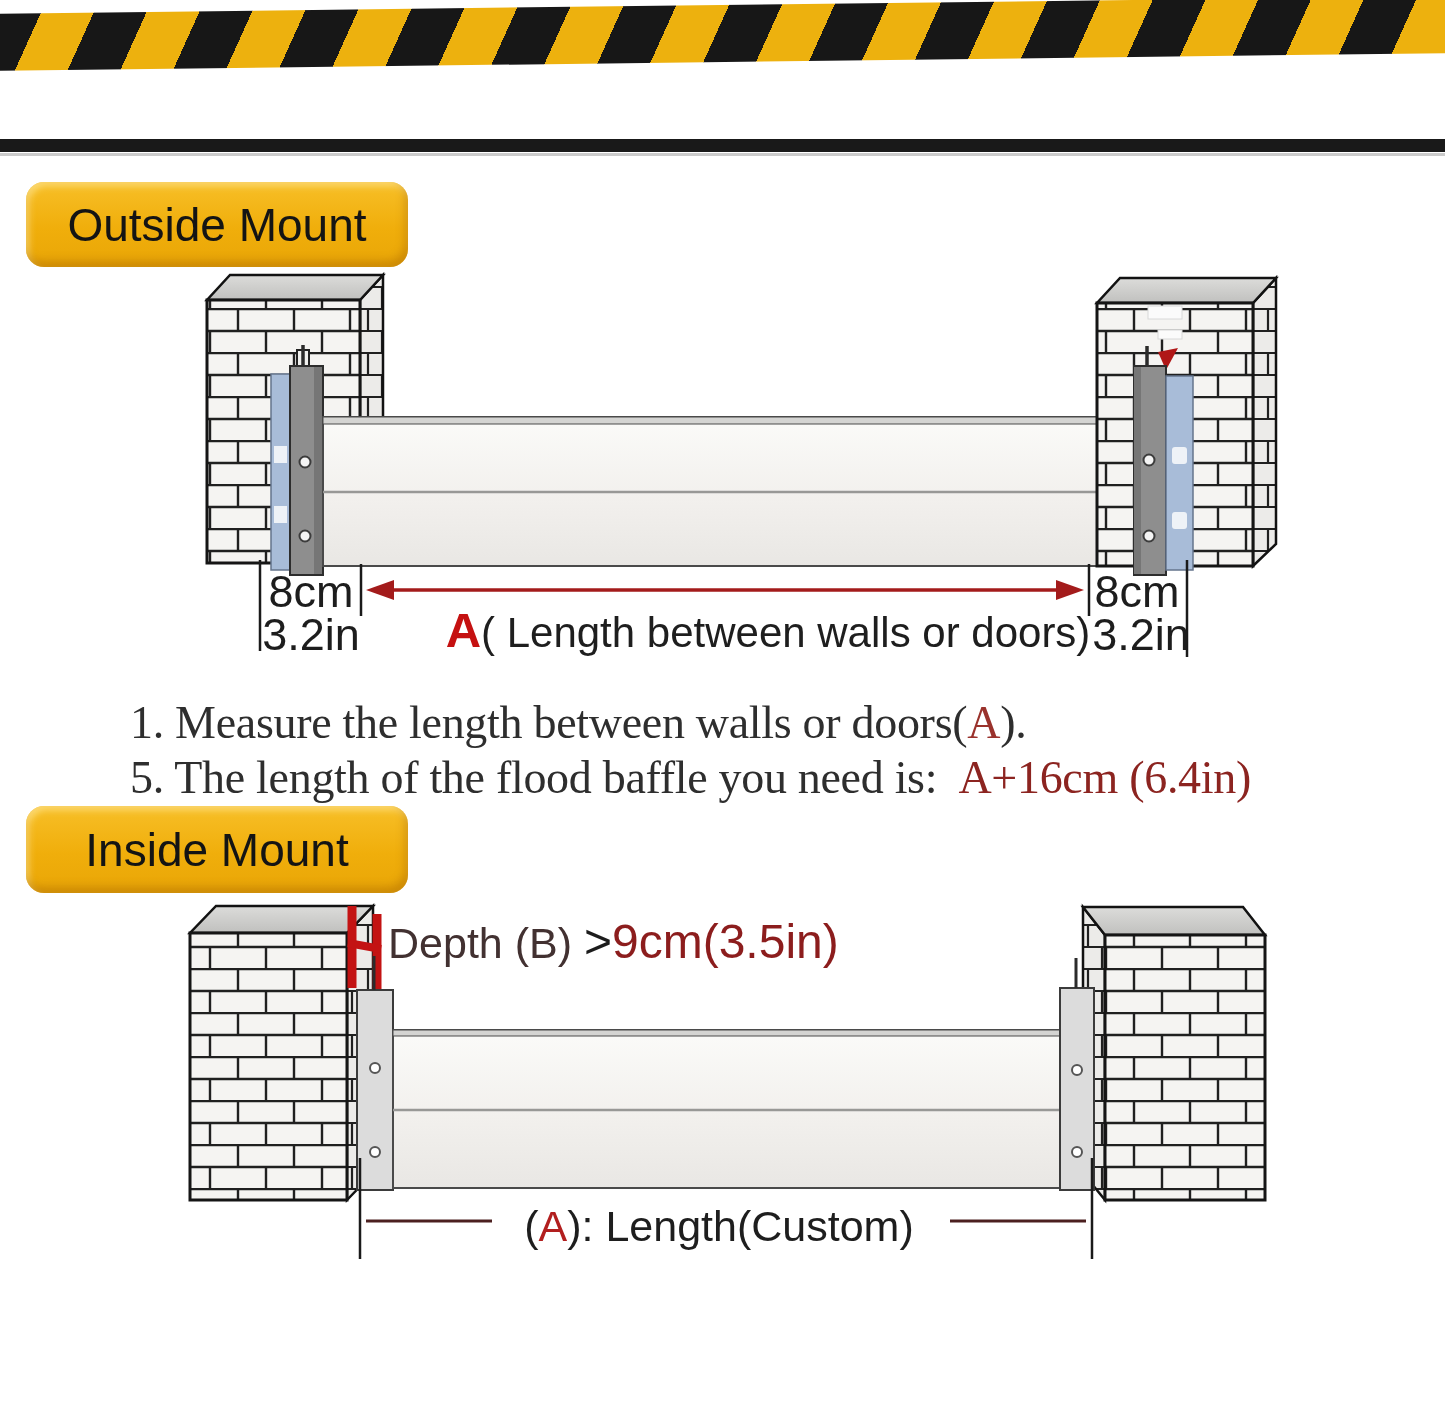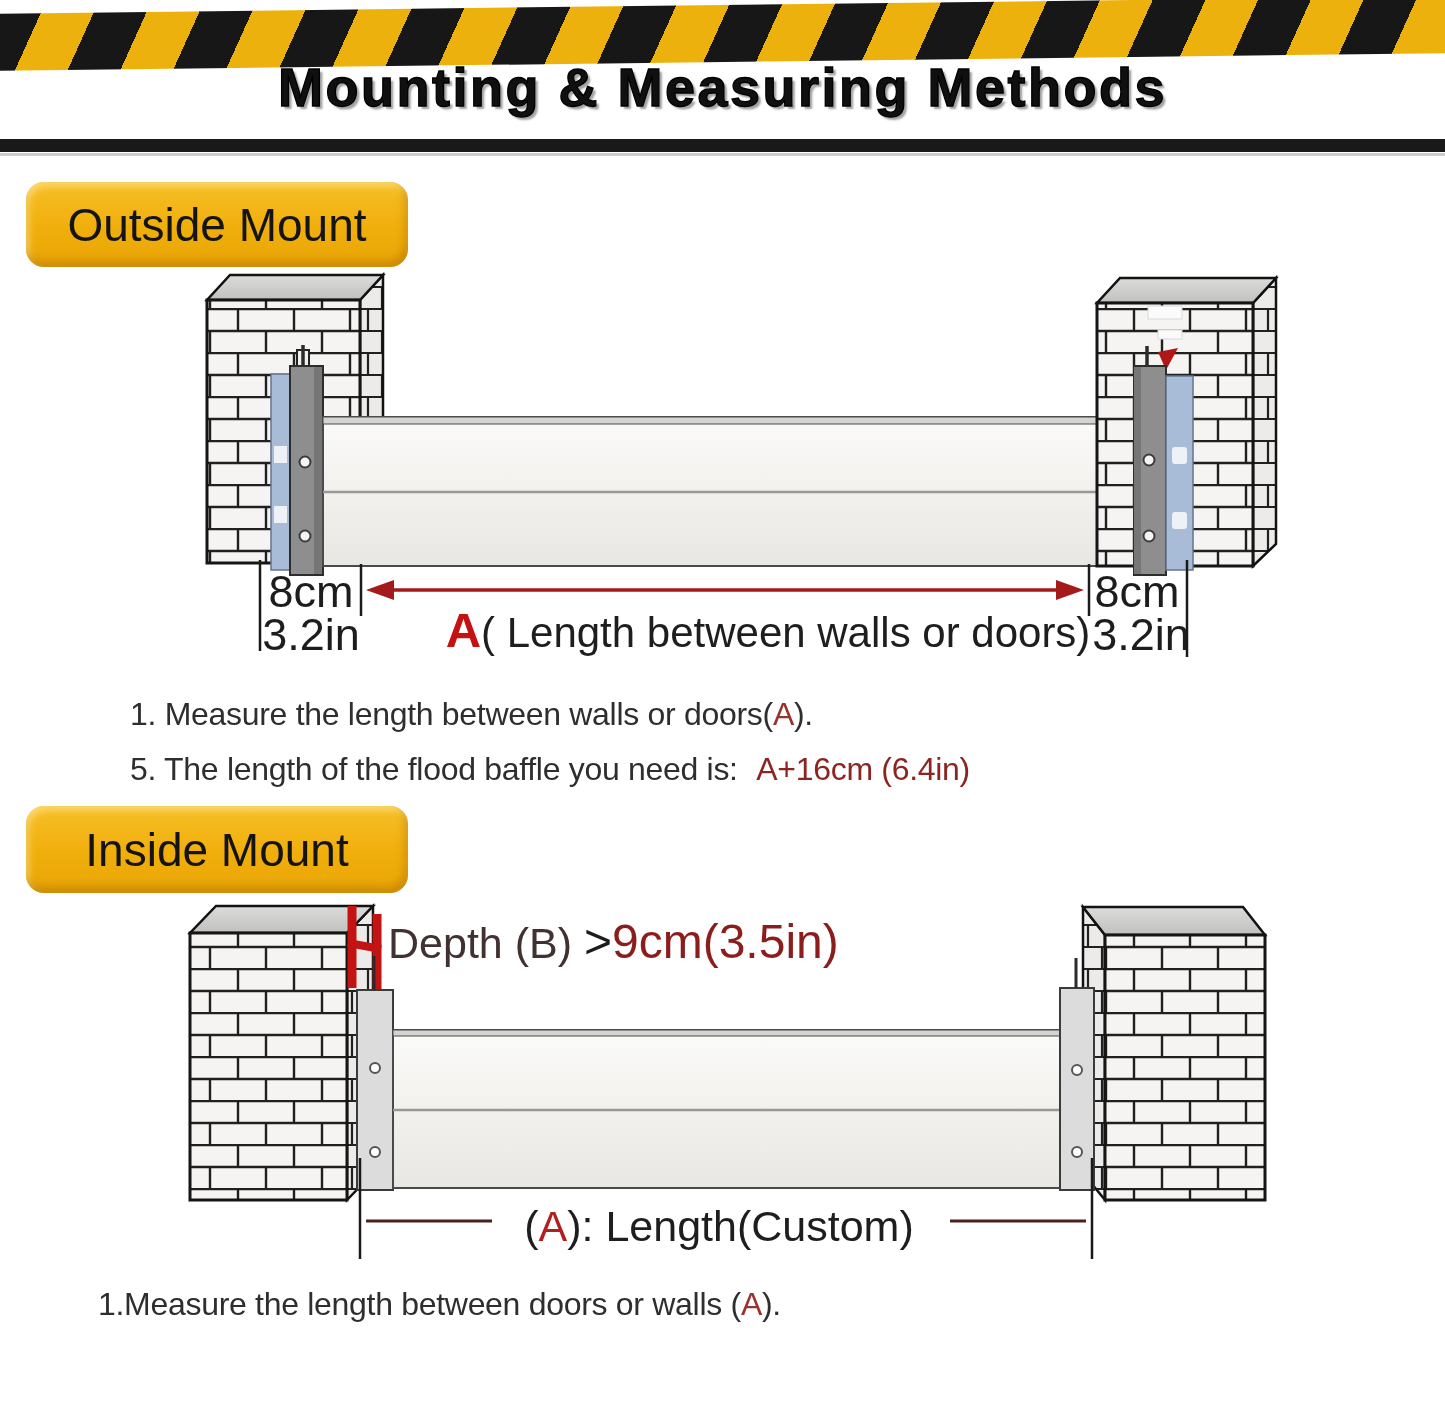--- a/index.html
+++ b/index.html
@@ -22,36 +22,35 @@
          background:linear-gradient(180deg,#f7bf28 0%,#f0ae0b 55%,#e9a607 100%);
          box-shadow:inset -3px -6px 9px rgba(168,102,0,.45), inset 3px 4px 7px rgba(255,228,140,.75);}
   .badge.outside{left:26px;top:182px;height:85px;}
   .badge.inside{left:26px;top:806px;height:87px;}
 
   
   .diagram-svg{position:absolute;left:0;top:0;width:1445px;height:1421px;}
   svg text{font-family:"Liberation Sans",sans-serif;}
 
   
-  .step{position:absolute;font-size:32px;color:#2e2e2e;white-space:nowrap;letter-spacing:-0.3px;}
+  .step{position:absolute;font-size:46px;color:#2e2e2e;white-space:nowrap;letter-spacing:-0.3px;font-family:Liberation Serif, serif;}
   .step .red{color:#8c2420;margin-left:10px;}
   .step .red-a{color:#9a322c;}
   .o-step1{left:130px;top:696px;}
   .o-step2{left:130px;top:751px;}
   .i-step1{left:98px;top:1286px;}
   .i-step2a{left:104px;top:1339px;}
   .i-step2b{left:64px;top:1377px;}
 </style>
 </head>
 <body>
 
 <div class="page">
 
   <div class="hazard"></div>
-  <div class="title">Mounting &amp; Measuring Methods</div>
   <div class="header-bar"></div>
   <div class="header-line"></div>
 
   <div class="badge outside">Outside Mount</div>
   <div class="badge inside">Inside Mount</div>
 
   <svg class="diagram-svg" viewBox="0 0 1445 1421">
     <defs>
       <pattern id="brick" width="56" height="44" patternUnits="userSpaceOnUse">
         <rect width="56" height="44" fill="#f5f4f2"></rect>
@@ -157,15 +156,14 @@
       <path d="M1092,1158 V1259" stroke="#1a1a1a" stroke-width="2.5"></path>
       <path d="M366,1221 H492" stroke="#4c2020" stroke-width="3"></path>
       <path d="M950,1221 H1086" stroke="#4c2020" stroke-width="3"></path>
       <text x="719" y="1241" text-anchor="middle" font-size="43"><tspan fill="#1e1e1e">(</tspan><tspan fill="#b21f1f">A</tspan><tspan fill="#1e1e1e">): Length(Custom)</tspan></text>
     </g>
   </svg>
 
   <div class="step o-step1"><span>1. Measure the length between walls or doors(</span><span class="red-a">A</span><span>).</span></div>
   <div class="step o-step2"><span>5. The length of the flood baffle you need is: </span><span class="red">A+16cm (6.4in)</span></div>
 
-  <div class="step i-step1"><span>1.Measure the length between doors or walls (</span><span class="red-a">A</span><span>).</span></div>
 
 </div>
 
 </body></html>

